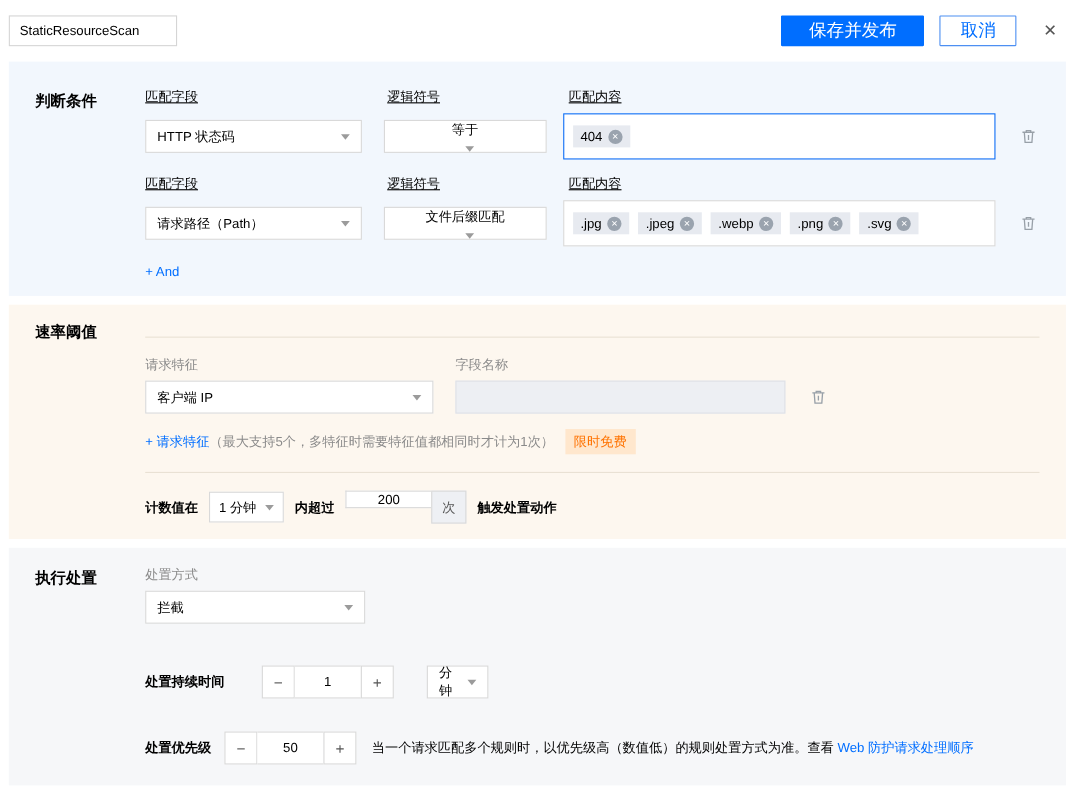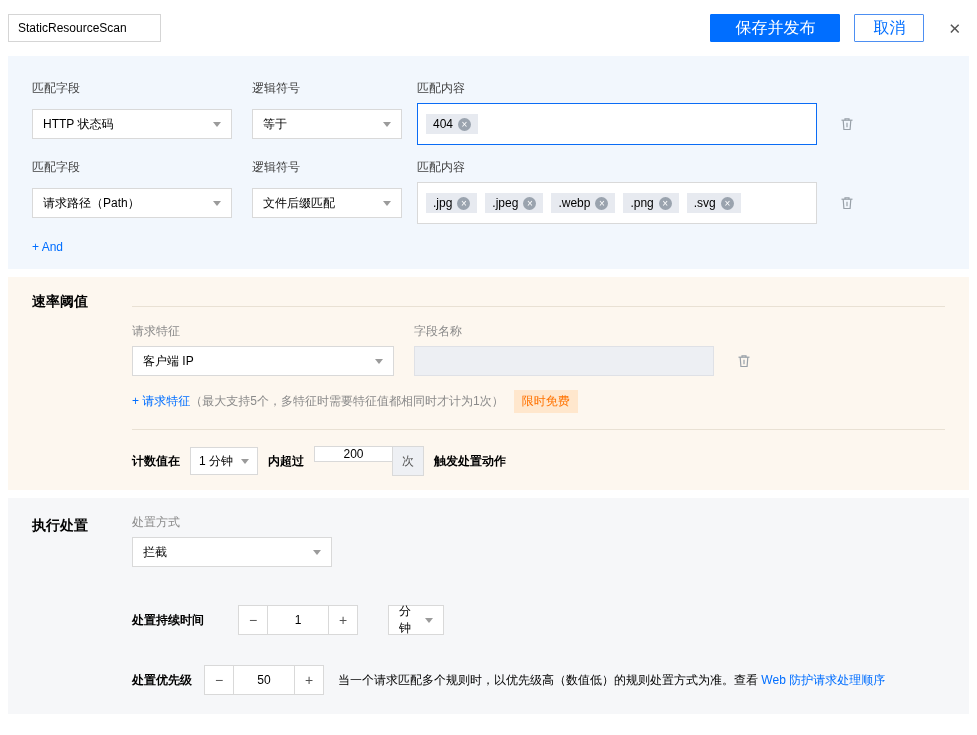--- a/index.html
+++ b/index.html
@@ -42,24 +42,24 @@
     display: inline-flex; align-items: center; gap: 8px; padding: 0 8px; vertical-align: middle;
   }
   .tags-input.focused { border: 1px solid #0a6cf5; }
   .tag { display: inline-flex; align-items: center; gap: 5px; background: #e7eaf0; padding: 3px 7px; white-space: nowrap; }
   .tag-x {
     width: 13px; height: 13px; border-radius: 50%; background: #9aa3ae; color: #fff;
     font-size: 10px; line-height: 13px; text-align: center; cursor: pointer; flex: 0 0 auto;
   }
   .trash-btn { background: none; border: none; cursor: pointer; margin-left: 20px; padding: 2px; display: inline-flex; align-items: center; }
   
-  .cond-head { display: flex; color: #404040; margin-bottom: 6px; }
+  .cond-head { display: flex; color: #000000; margin-bottom: 6px; text-decoration: underline; }
   .cond-head .c1 { width: 220px; } .cond-head .c2 { width: 165px; } .cond-head .c3 { width: 400px; }
   .cond-row { display: flex; align-items: center; margin-bottom: 14px; }
-  .mr20 { margin-right: 20px; } .mr15 { margin-right: 15px; }
+  .mr20 { margin-right: 20px; } .mr15 { margin-right: 15px; flex-direction: column; }
   .link { color: #006eff; cursor: pointer; text-decoration: none; }
   .add-and { display: inline-block; margin-top: 2px; }
   
   .row { display: flex; align-items: center; }
   .divider { border: none; border-top: 1px solid #e9e1d4; margin: 16px 0; }
   .field-label-row { display: flex; margin-bottom: 6px; }
   .field-label-row .c1 { width: 282px; }
   .dis-input { width: 300px; height: 30px; background: #edeff3; border: 1px solid #dfe1e6; vertical-align: middle; }
   .badge { background: #ffe7cd; color: #ff7200; padding: 3px 8px; margin-left: 10px; white-space: nowrap; }
   .select-sm { height: 28px; padding: 0 8px; }
@@ -80,20 +80,21 @@
 
 <div class="header">
   <input class="name-input" value="StaticResourceScan" style="">
   <div class="spacer"></div>
   <button class="btn btn-primary">保存并发布</button>
   <button class="btn btn-outline">取消</button>
   <span class="close-x">✕</span>
 </div>
 
 <div class="section sec-cond">
+  <div class="sec-label">判断条件</div>
   <div class="sec-body">
 
     
     <div class="cond-head">
       <span class="c1">匹配字段</span>
       <span class="c2">逻辑符号</span>
       <span class="c3">匹配内容</span>
     </div>
     <div class="cond-row">
       <div class="select w200 mr20">

